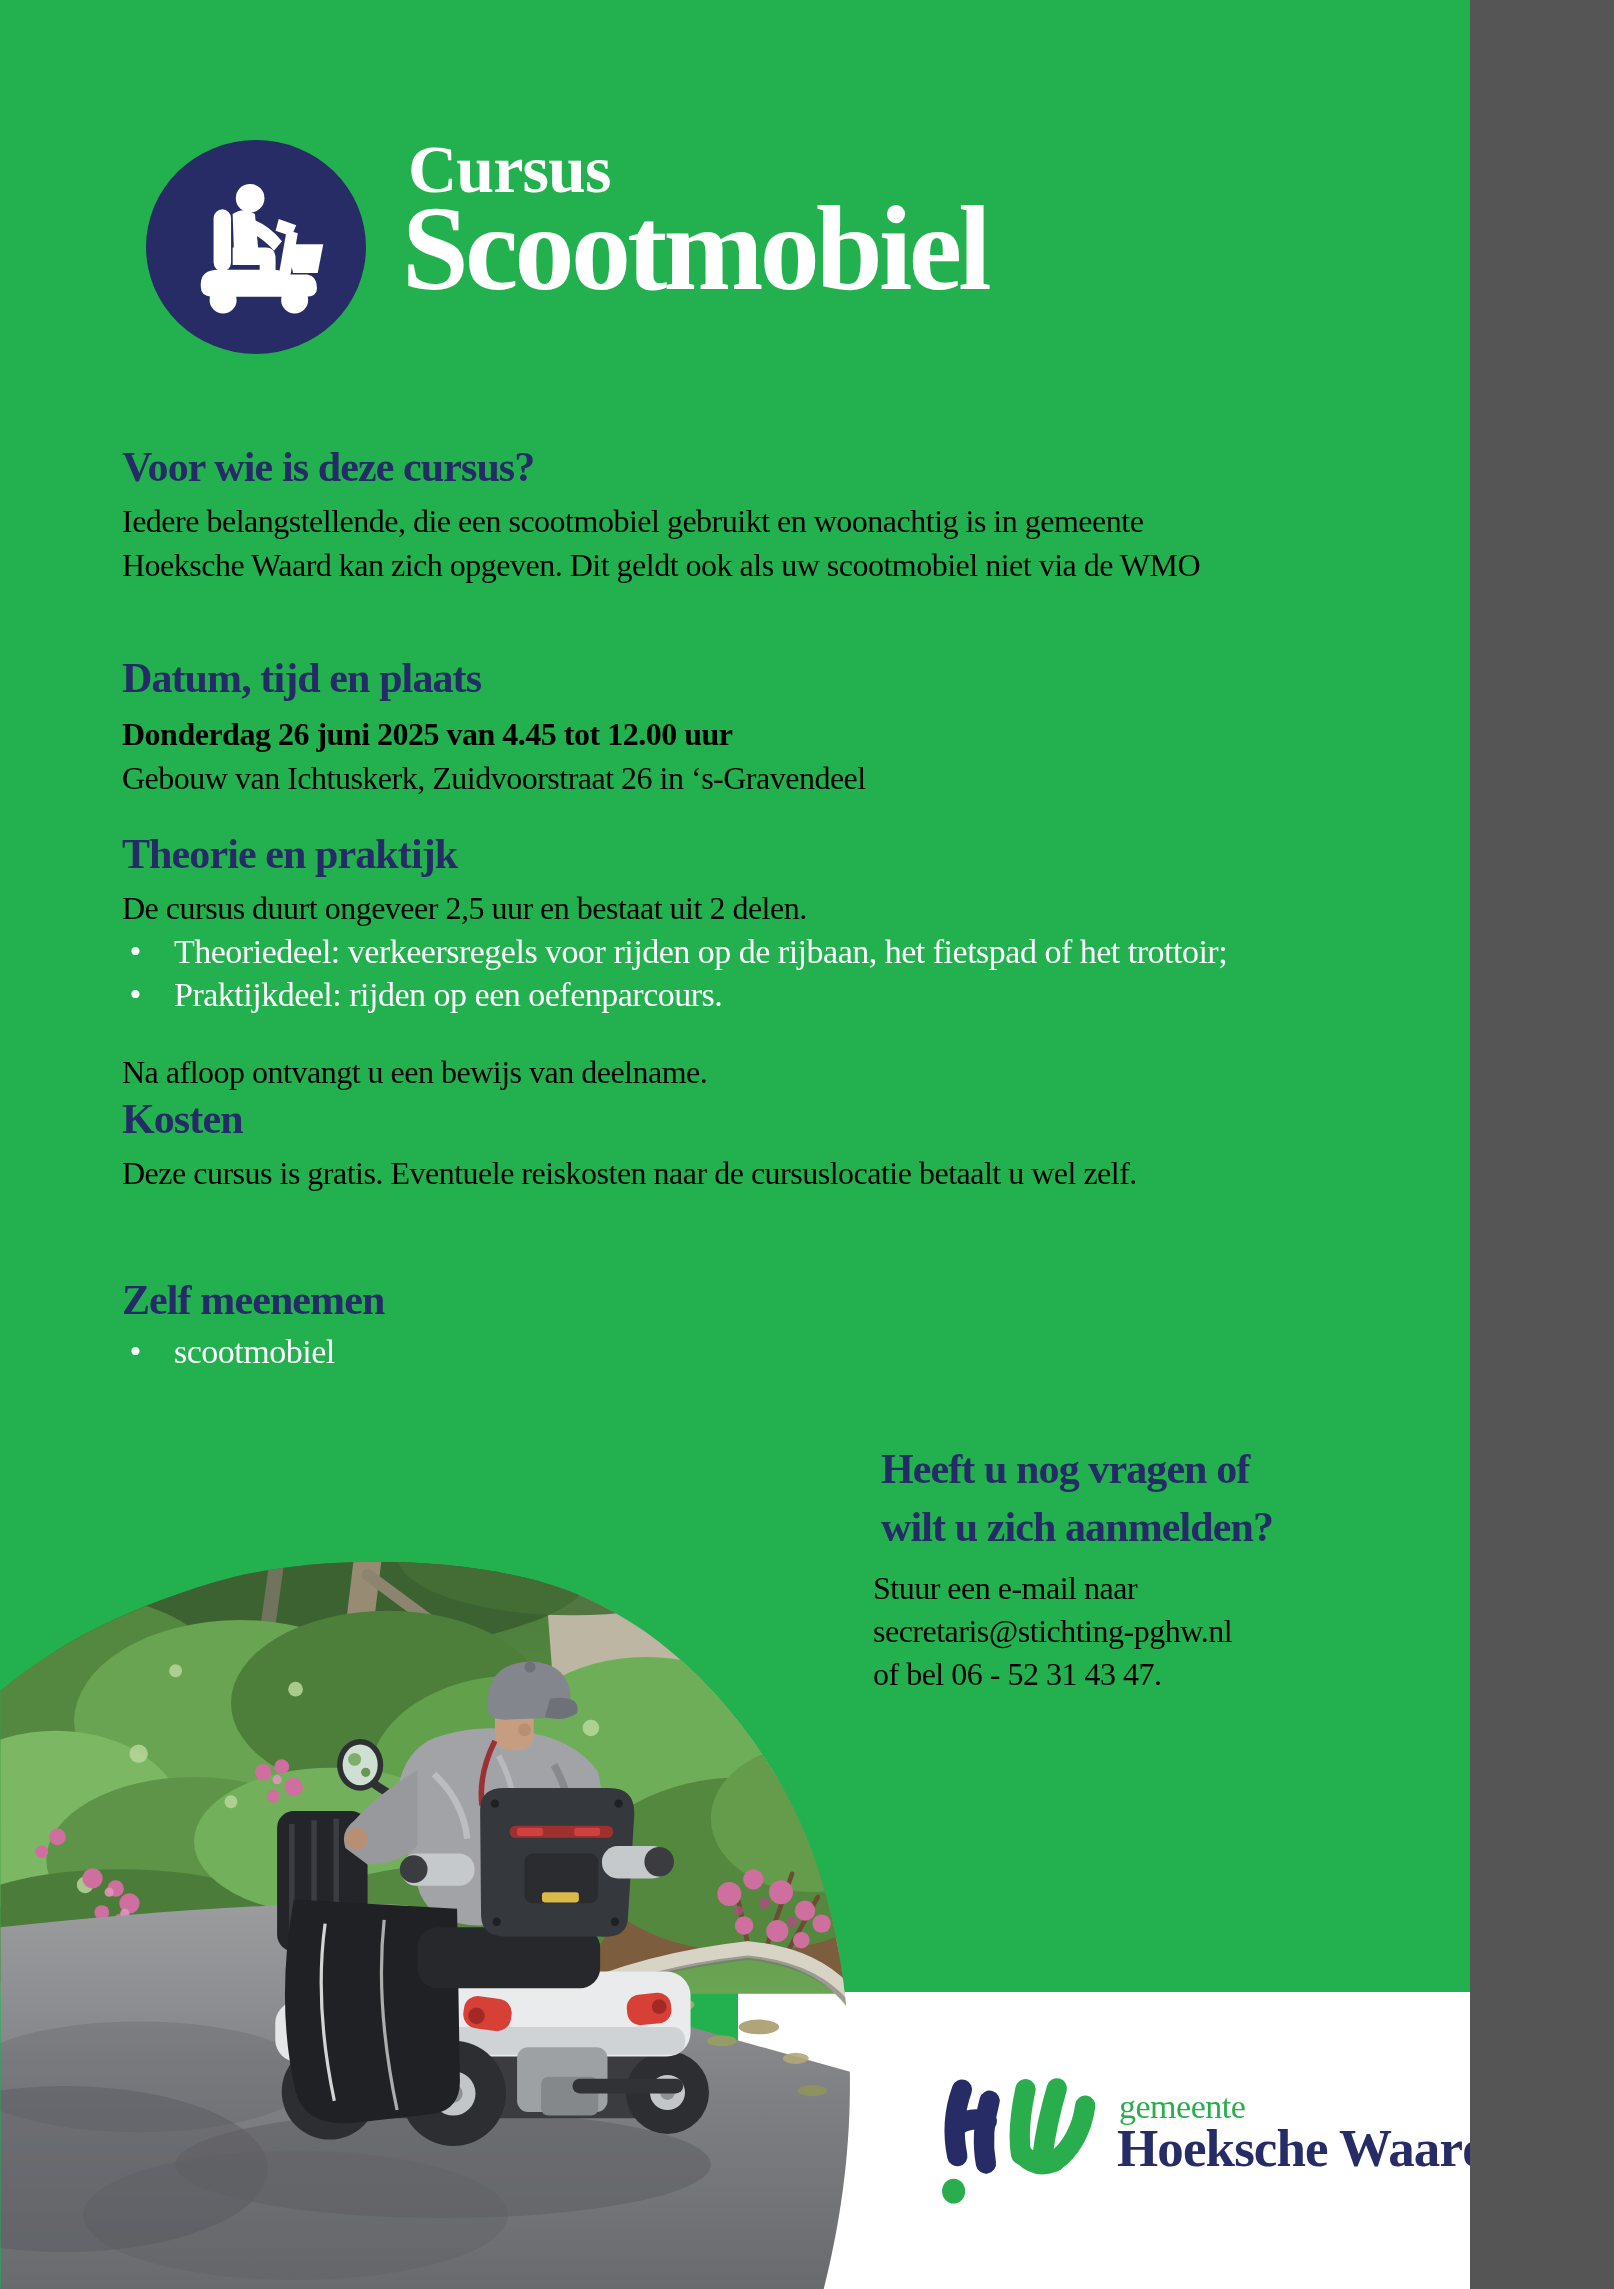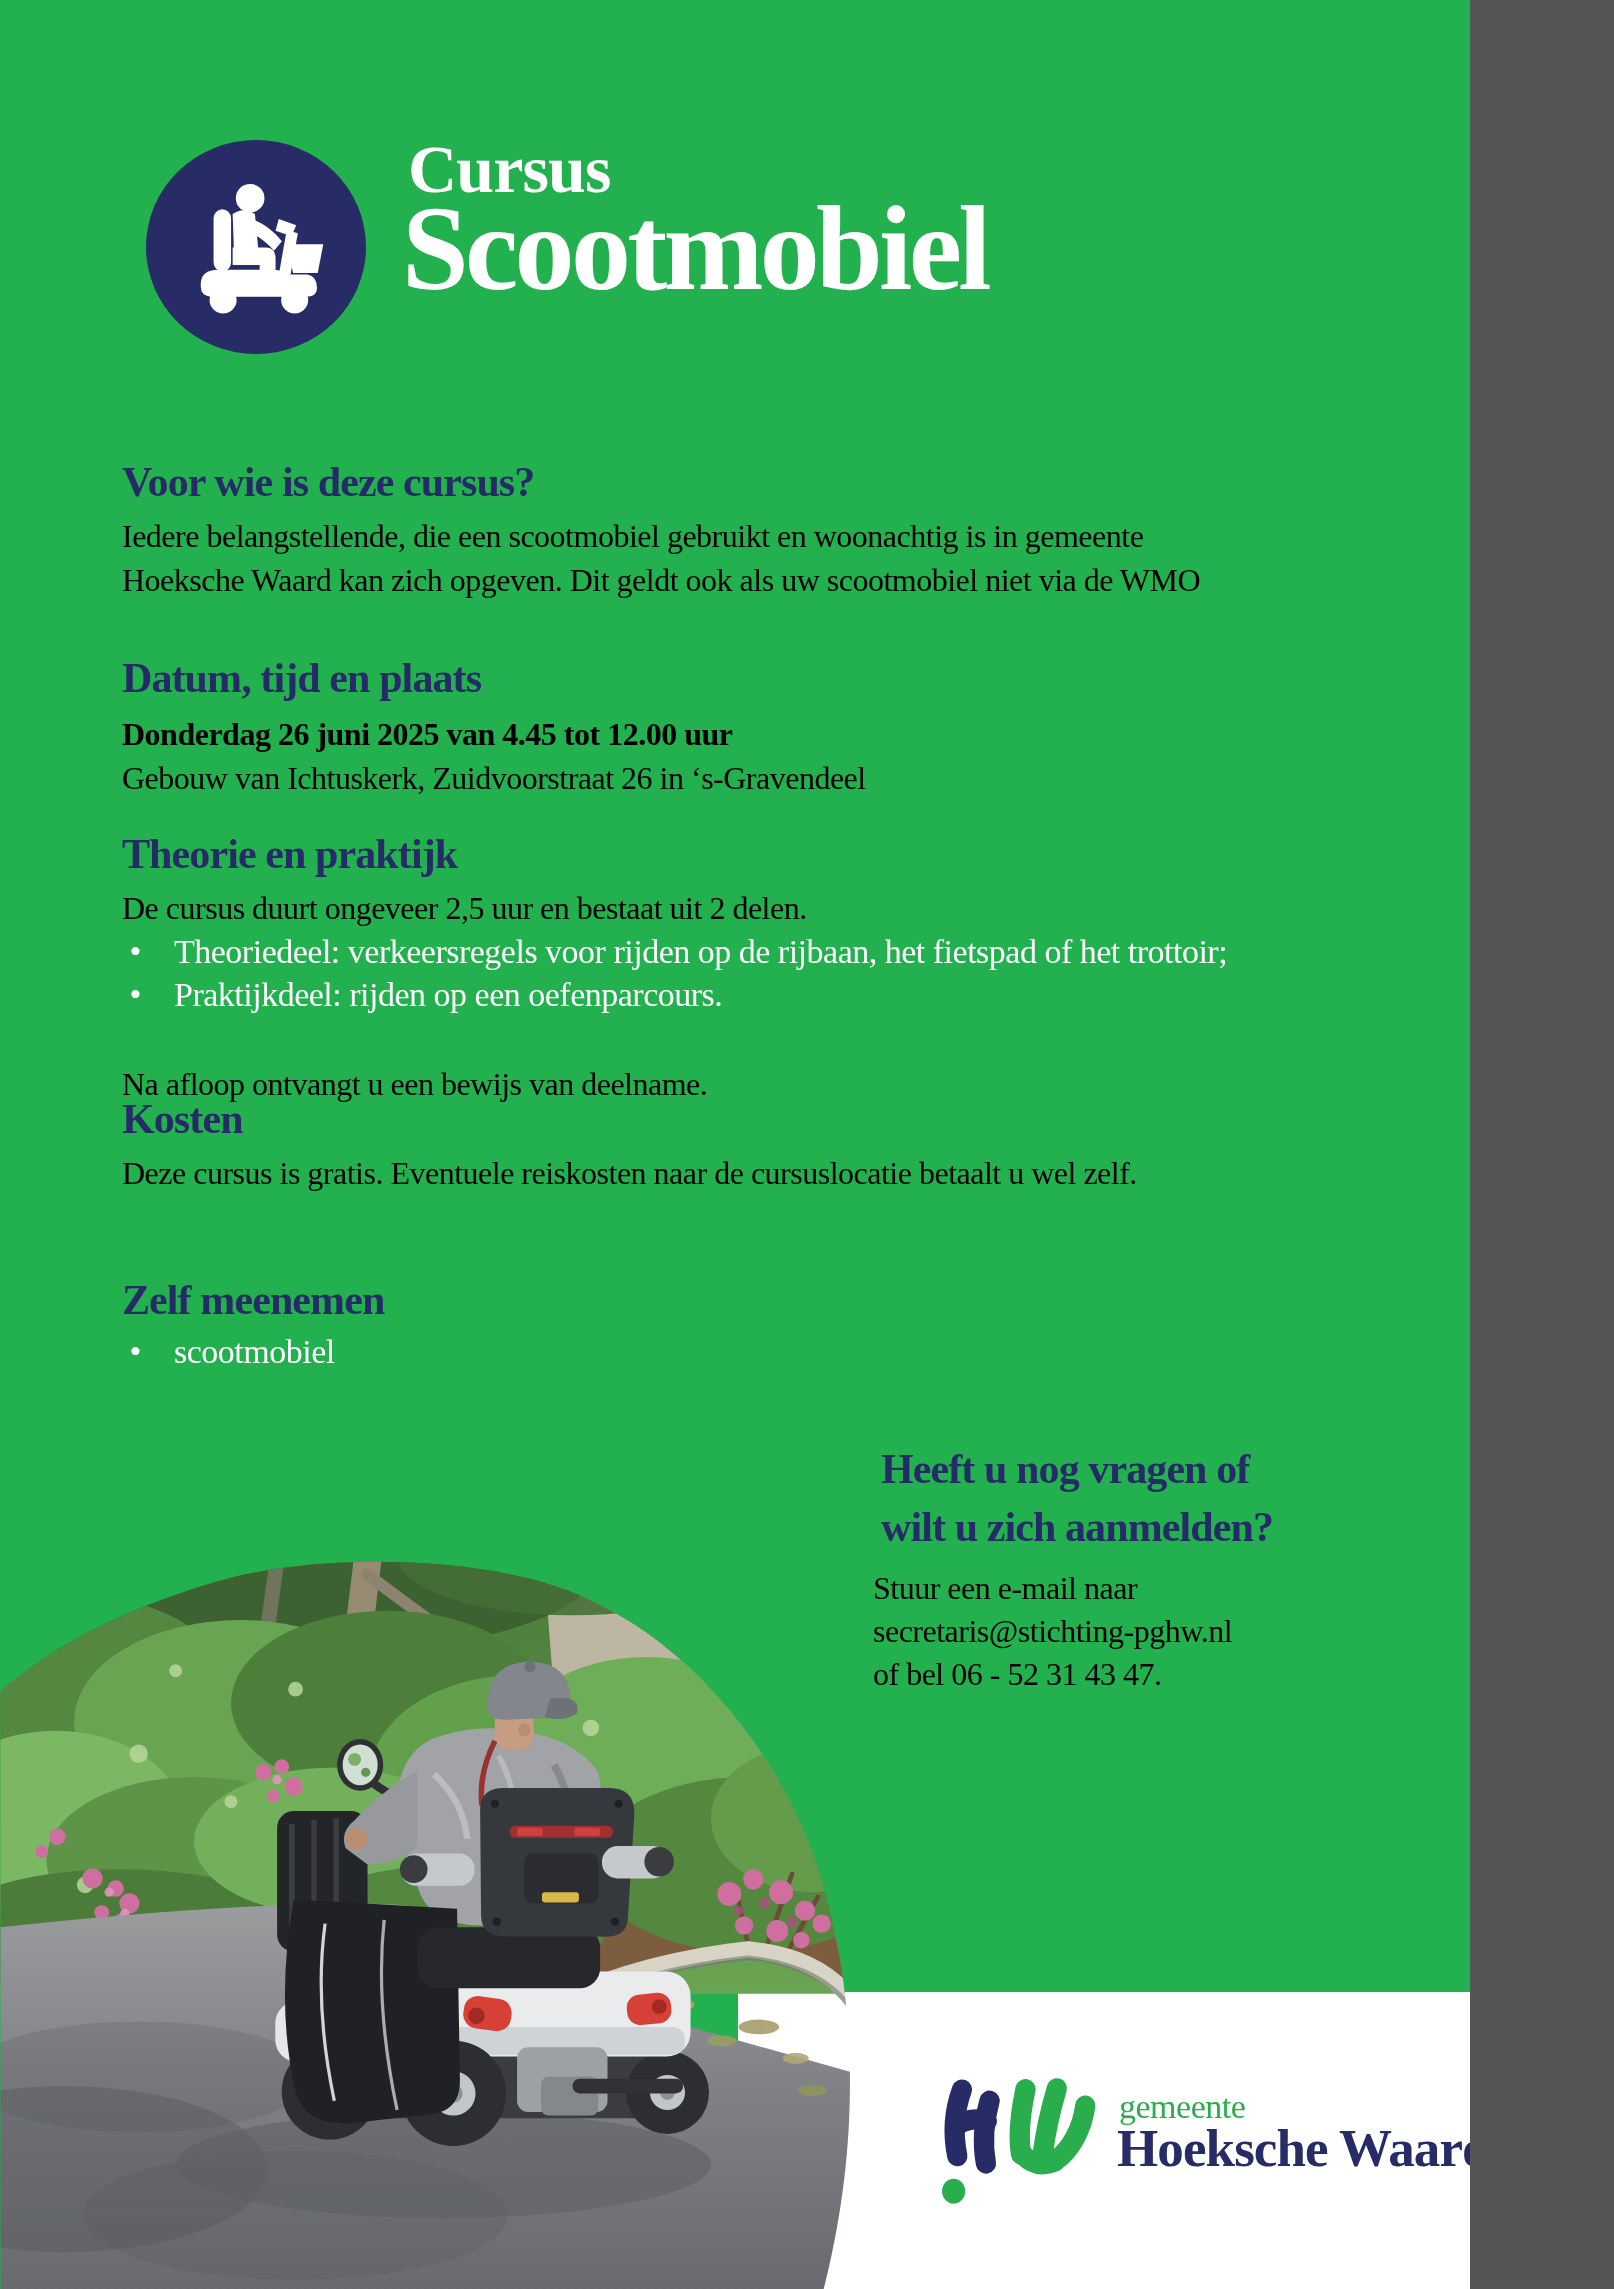--- a/index.html
+++ b/index.html
@@ -35,21 +35,21 @@
   .body-line{
     color:#000000;font-size:32px;line-height:44px;letter-spacing:-0.5px;white-space:nowrap;
   }
   .body-line.bold{font-weight:bold;}
   ul.bullets{margin:0;padding:0;list-style:none;}
   ul.bullets li{
     position:relative;color:#fff;font-size:34px;line-height:43px;
     letter-spacing:-0.5px;padding-left:52px;white-space:nowrap;
   }
   ul.bullets li .dot{position:absolute;left:7.4px;top:0;}
-  .outro{margin-top:46px;}
+  .outro{margin-top:34px;}
   .contact{position:absolute;left:873px;top:1436px;width:701px;}
   .contact .h2{line-height:50px;margin:8px;}
   .contact .body-line{line-height:43px;}
   .contact .spacer{height:7.4px;}
   
   .white-panel{
     position:absolute;left:738px;top:1992px;width:876px;height:298px;background:#ffffff;
   }
   .photo-wrap{position:absolute;left:0;top:1560px;width:868px;height:730px;}
   .hw-logo{position:absolute;left:925px;top:2071px;width:180px;height:148px;}
@@ -90,21 +90,21 @@
 
         <circle cx="58" cy="166" r="17"></circle>
         <circle cx="148" cy="166" r="17"></circle>
       </g>
     </svg>
   </div>
 
   <div class="kicker">Cursus</div>
   <div class="big-title">Scootmobiel</div>
 
-  <div class="section" style="top:459px">
+  <div class="section" style="top:444px">
     <div class="h2">Voor wie is deze cursus?</div>
     <div class="body-line">Iedere belangstellende, die een scootmobiel gebruikt en woonachtig is in gemeente</div>
     <div class="body-line">Hoeksche Waard kan zich opgeven. Dit geldt ook als uw scootmobiel niet via de WMO</div>
   </div>
 
   <div class="section" style="top:655px">
     <div class="h2">Datum, tijd en plaats</div>
     <div class="body-line bold" style="margin-top:11px">Donderdag 26 juni 2025 van 4.45 tot 12.00 uur</div>
     <div class="body-line">Gebouw van Ichtuskerk, Zuidvoorstraat 26 in ‘s-Gravendeel</div>
   </div>

